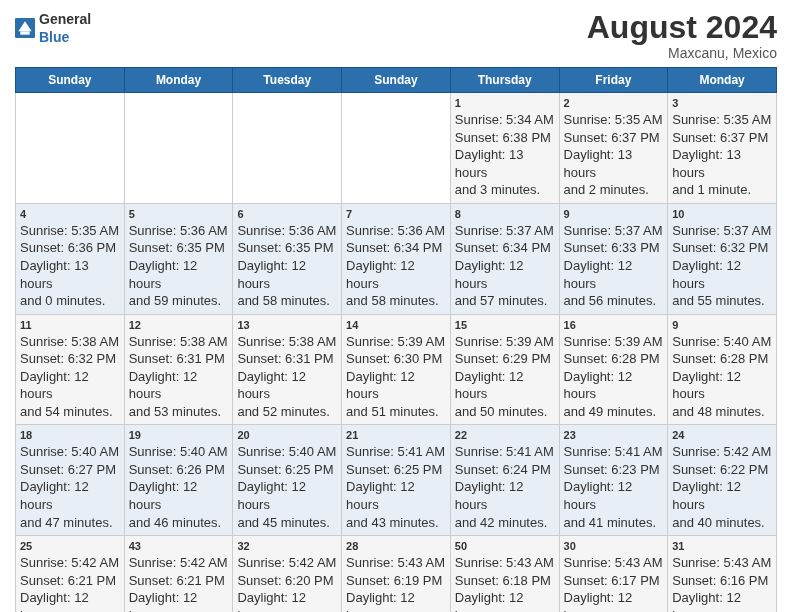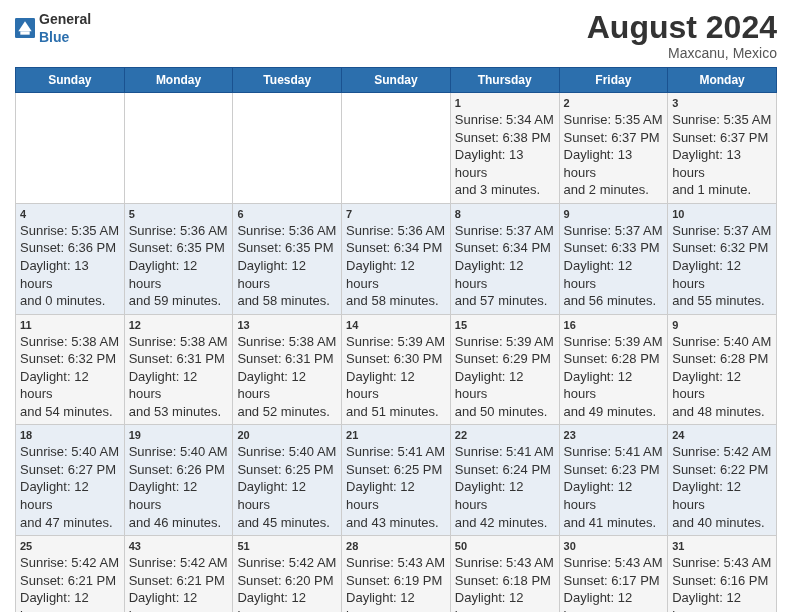--- a/index.html
+++ b/index.html
@@ -232,21 +232,21 @@
         <tr>
           <td>
             <span class="day-number">25</span>
             <div class="cell-content">Sunrise: 5:42 AM<br>Sunset: 6:21 PM<br>Daylight: 12 hours<br>and 39 minutes.</div>
           </td>
           <td>
             <span class="day-number">43</span>
             <div class="cell-content">Sunrise: 5:42 AM<br>Sunset: 6:21 PM<br>Daylight: 12 hours<br>and 38 minutes.</div>
           </td>
           <td>
-            <span class="day-number">51</span>
+            <span class="day-number">32</span>
             <div class="cell-content">Sunrise: 5:42 AM<br>Sunset: 6:20 PM<br>Daylight: 12 hours<br>and 37 minutes.</div>
           </td>
           <td>
             <span class="day-number">28</span>
             <div class="cell-content">Sunrise: 5:43 AM<br>Sunset: 6:19 PM<br>Daylight: 12 hours<br>and 36 minutes.</div>
           </td>
           <td>
             <span class="day-number">50</span>
             <div class="cell-content">Sunrise: 5:43 AM<br>Sunset: 6:18 PM<br>Daylight: 12 hours<br>and 35 minutes.</div>
           </td>

